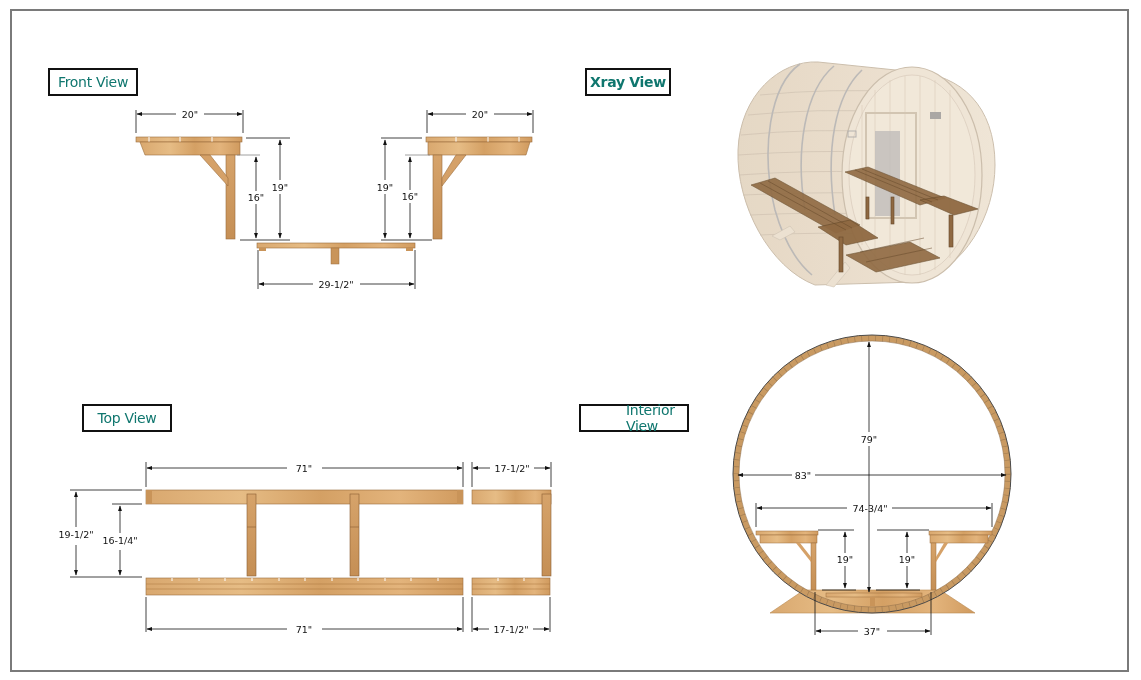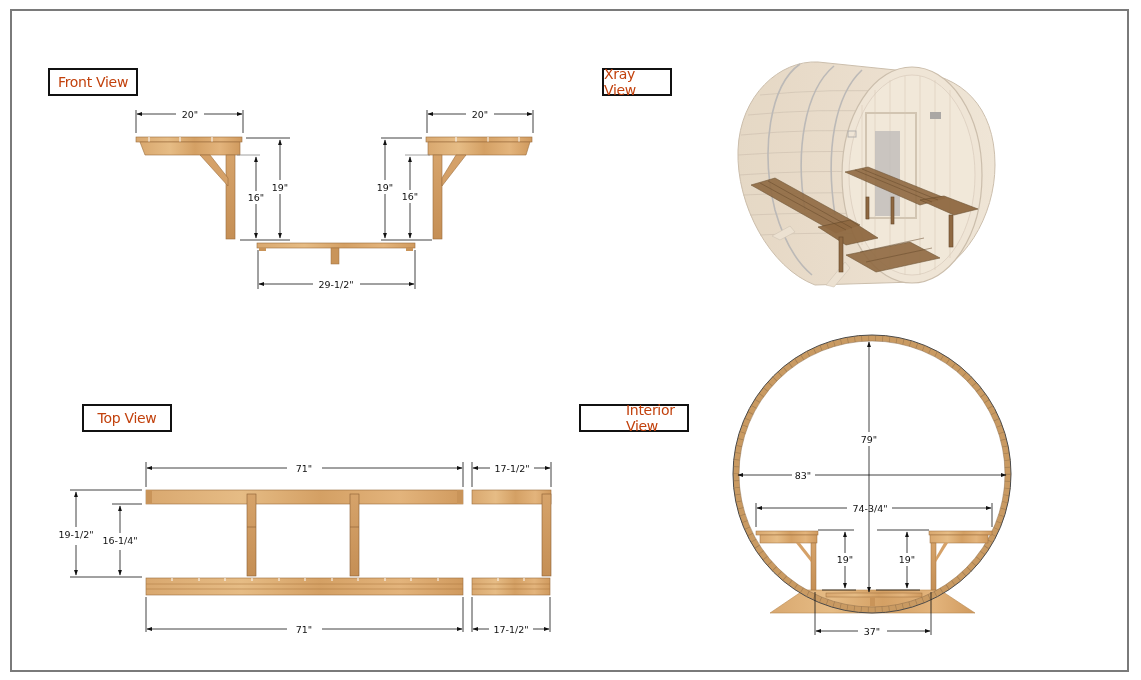--- a/index.html
+++ b/index.html
@@ -2,32 +2,32 @@
 <html><head>
 <meta charset="utf-8">
 <style>
   html, body { margin: 0; padding: 0; background: #ffffff; }
   body { width: 1141px; height: 680px; position: relative; overflow: hidden;
          font-family: "DejaVu Sans", sans-serif; }
   .frame { position: absolute; left: 10px; top: 9px; width: 1119px; height: 663px;
            border: 2px solid #7a7a7a; box-sizing: border-box; }
   .view-label { position: absolute; border: 2px solid #111; background: #fff;
                 box-sizing: border-box; font-family: "DejaVu Sans", sans-serif;
-                font-size: 14px; color: #c2410c; display: flex; align-items: center;
+                font-size: 14px; color: #0f766e; display: flex; align-items: center;
                 justify-content: center; letter-spacing: -0.3px; height: 28px; }
   svg { position: absolute; left: 0; top: 0; }
   .dim { font-family: "DejaVu Sans", sans-serif; font-size: 9.5px; fill: #111; }
 </style>
 </head>
 <body>
 
 <div class="frame"></div>
 
 <div class="view-label" style="left:48px; top:68px; width:90px;">Front View</div>
-<div class="view-label" style="left:602px; top:68px; width:70px;">Xray View</div>
+<div class="view-label" style="left:585px; top:68px; width:86px;font-weight:bold;">Xray View</div>
 <div class="view-label" style="left:48px; top:404px; width:90px;margin-left:34px;">Top View</div>
 <div class="view-label" style="left:579px; top:404px; width:110px;padding-left:45px;">Interior View</div>
 
 <svg width="1141" height="680" viewBox="0 0 1141 680">
   <defs>
     <marker id="arr" viewBox="0 0 10 10" refX="9" refY="5" markerWidth="7" markerHeight="7" orient="auto-start-reverse">
       <path d="M0,1.5 L10,5 L0,8.5 z" fill="#111"></path>
     </marker>
     <linearGradient id="woodH" x1="0" y1="0" x2="1" y2="0">
       <stop offset="0" stop-color="#d9a86f"></stop>

